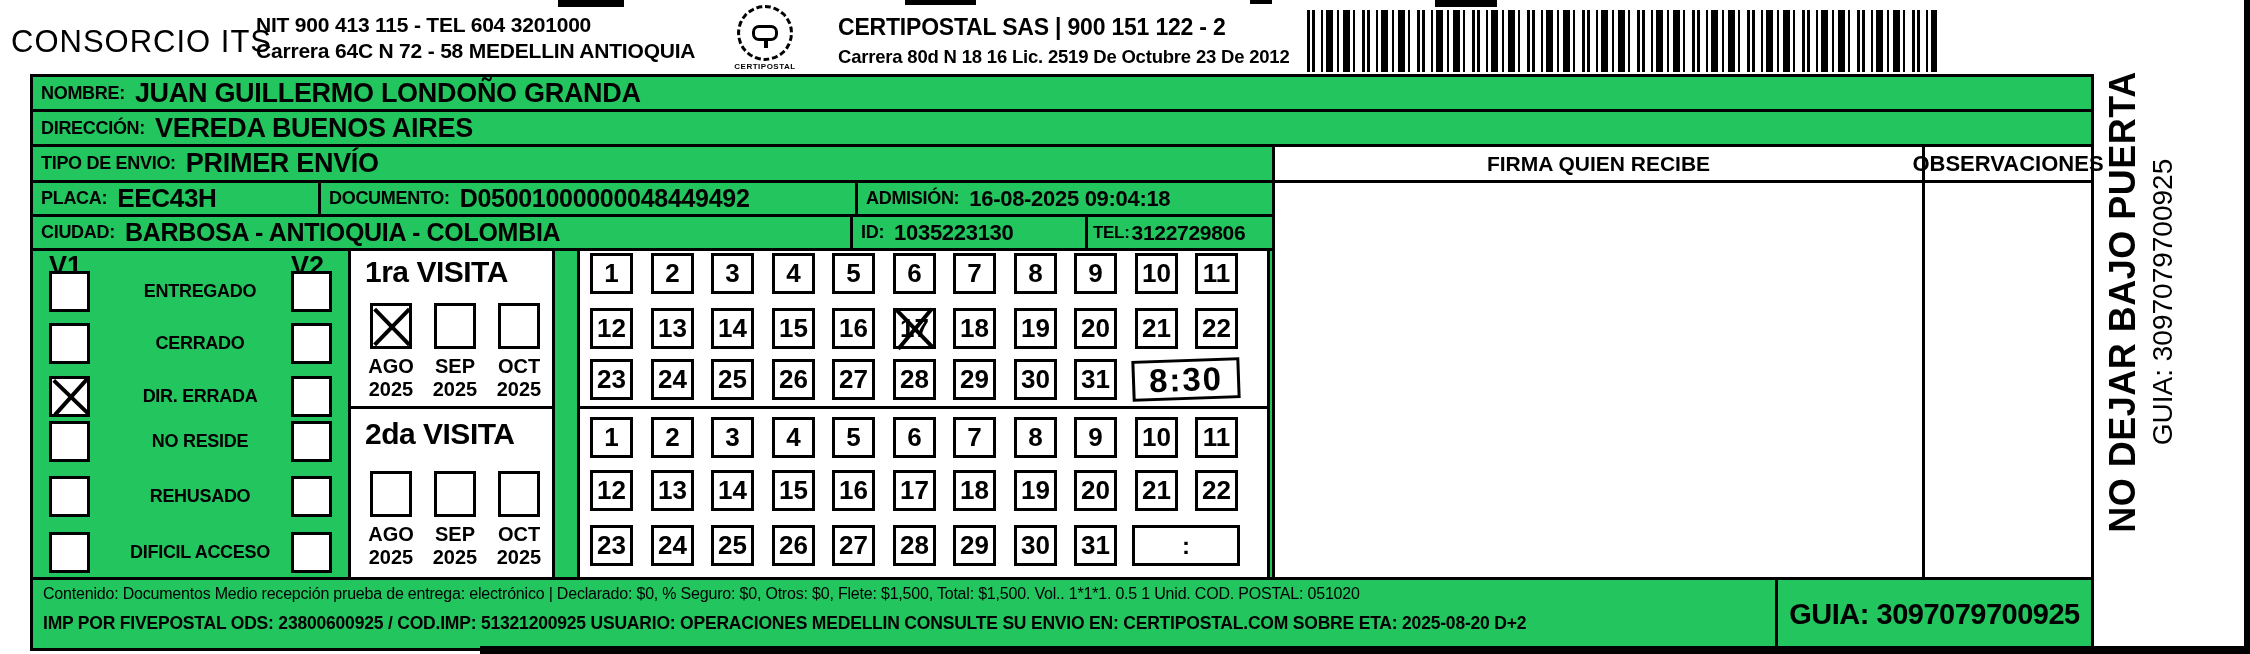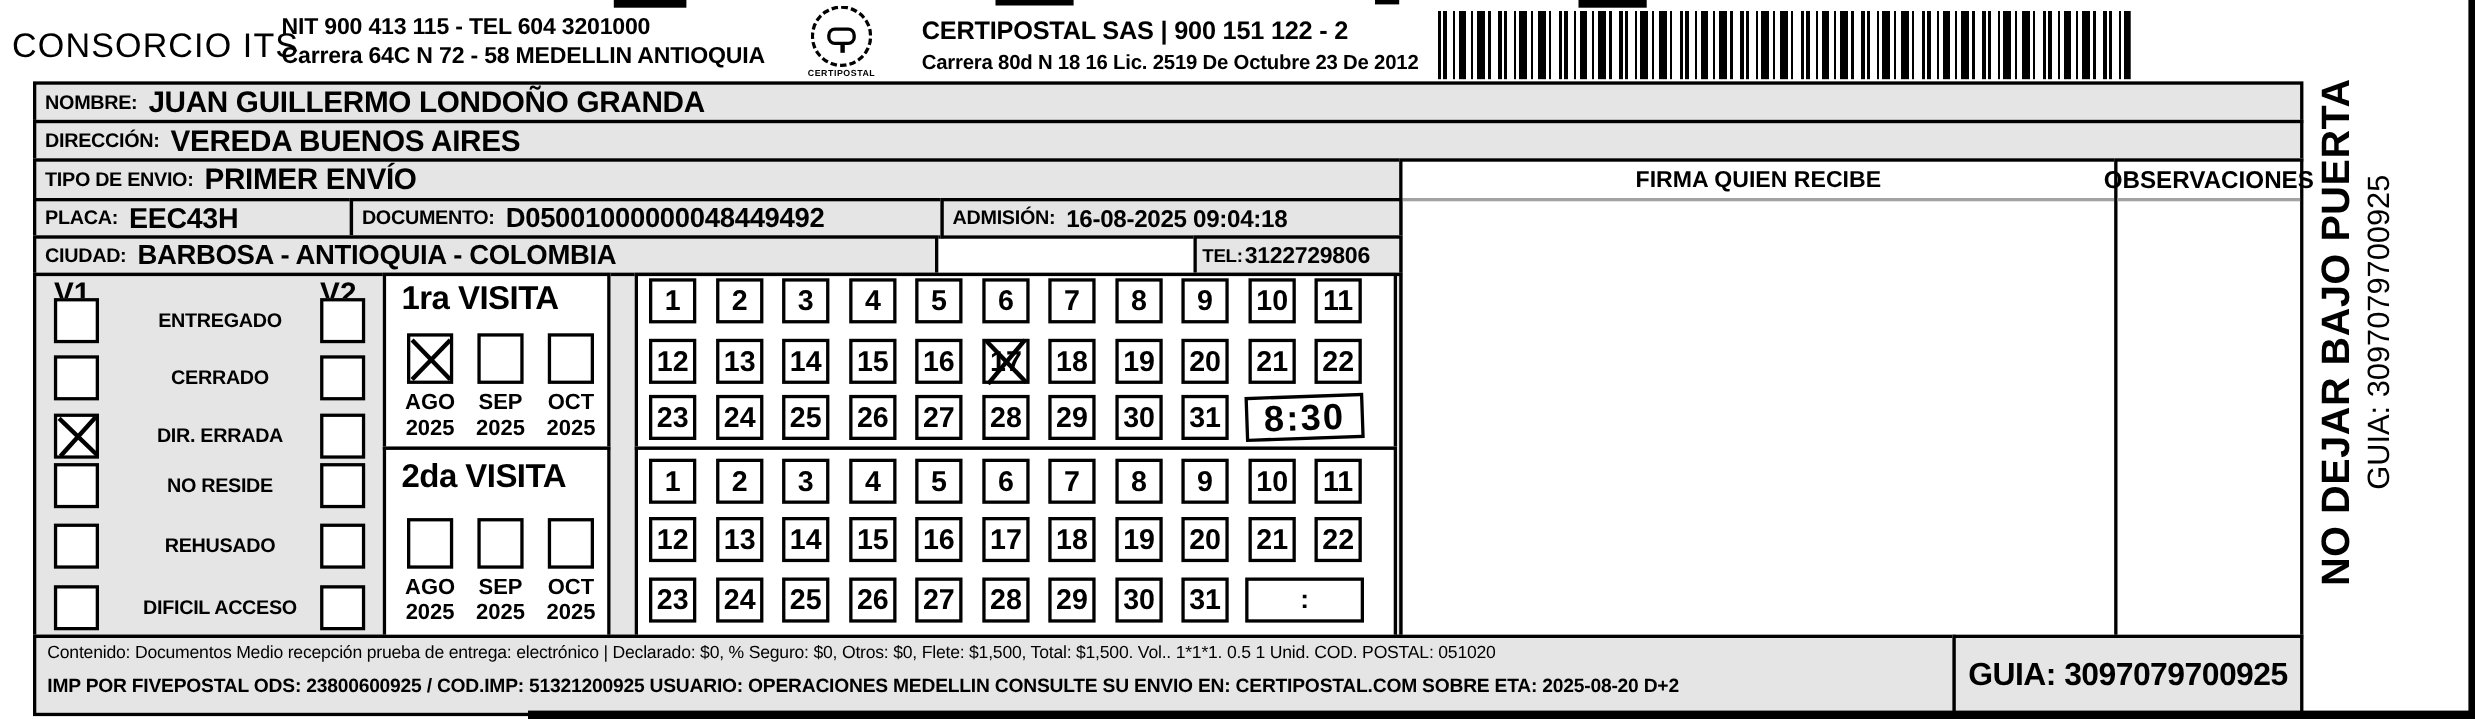--- a/index.html
+++ b/index.html
@@ -2,21 +2,21 @@
 <html><head>
 <meta charset="utf-8">
 <style>
   * { margin:0; padding:0; box-sizing:border-box; }
   html,body { background:#e8e8e8; }
   .sheet {
     position:relative; width:2250px; height:654px; background:#fff;
     font-family:"Liberation Sans", sans-serif; color:#000; overflow:hidden;
   }
   .abs { position:absolute; }
-  .bx { position:absolute; border:3px solid #000; background:#e5e5e5; }
+  .bx { position:absolute; border:3px solid #000; background:#22c55e; }
   
   .company { left:11px; top:24px; font-size:31px; font-weight:400; letter-spacing:1px; }
   .nitblock { left:256px; top:12px; font-size:21px; font-weight:700; line-height:26px; letter-spacing:-0.2px; }
   .logo { left:737px; top:5px; width:56px; height:56px; border:3px dashed #000; border-radius:50%;
           display:flex; align-items:center; justify-content:center; }
   .logo-inner { width:26px; height:16px; border:3px solid #000; border-radius:7px; position:relative; }
   .logo-inner::after { content:""; position:absolute; left:9px; top:12px; width:4px; height:8px; background:#000; }
   .logo-cap { left:723px; top:62px; width:84px; text-align:center; font-size:8px; font-weight:700; letter-spacing:0.5px; }
   .certiblock { left:838px; top:14px; }
   .certi1 { font-size:23px; font-weight:700; letter-spacing:-0.2px; }
@@ -26,21 +26,21 @@
       #000 0 3px, #fff 3px 5px, #000 5px 8px, #fff 8px 14px,
       #000 14px 16px, #fff 16px 19px, #000 19px 26px, #fff 26px 30px,
       #000 30px 32px, #fff 32px 36px, #000 36px 43px, #fff 43px 46px,
       #000 46px 48px, #fff 48px 55px); }
   
   .rowbox { display:flex; align-items:center; padding-left:8px; overflow:hidden; white-space:nowrap; }
   .lab { font-size:18px; font-weight:700; margin-right:10px; letter-spacing:-0.3px; }
   .val { font-size:27px; font-weight:700; letter-spacing:-0.3px; }
   .val.sm { font-size:22px; }
   .colbox { border:3px solid #000; position:absolute; background:#fff; }
-  .colhdr { height:36px; border-bottom:3px solid #a3a3a3; display:flex; align-items:center; justify-content:center;
+  .colhdr { height:36px; border-bottom:3px solid #000000; display:flex; align-items:center; justify-content:center;
             font-weight:700; }
   
   .vlabel { font-size:27px; font-weight:700; }
   .srow { position:absolute; left:0; width:321px; height:41px; }
   .cb { position:absolute; width:41px; height:41px; border:3px solid #000; background:#fff; }
   .cb.x::before, .cb.x::after { content:""; position:absolute; left:-5px; top:16px; width:48px; height:4px; background:#000; }
   .cb.x::before { transform:rotate(44deg); }
   .cb.x::after  { transform:rotate(-48deg); }
   .slab { position:absolute; left:69px; width:196px; text-align:center; line-height:41px;
           font-size:18px; font-weight:700; letter-spacing:-0.3px; }
@@ -124,20 +124,24 @@
     <span class="val" style="font-size:25px;">D05001000000048449492</span>
   </div>
   <div class="bx rowbox" style="left:855px; top:180px; width:420px; height:37px;">
     <span class="lab">ADMISIÓN:</span>
     <span class="val sm">16-08-2025 09:04:18</span>
   </div>
 
   <div class="bx rowbox" style="left:30px; top:214px; width:823px; height:37px;">
     <span class="lab">CIUDAD:</span>
     <span class="val" style="font-size:25px;">BARBOSA - ANTIOQUIA - COLOMBIA</span>
+  </div>
+  <div class="bx rowbox" style="left:850px; top:214px; width:238px; height:37px;">
+    <span class="lab">ID:</span>
+    <span class="val sm">1035223130</span>
   </div>
   <div class="bx rowbox" style="left:1085px; top:214px; width:190px; height:37px; padding-left:5px;">
     <span class="lab" style="margin-right:2px; font-size:17px;">TEL:</span>
     <span class="val" style="font-size:21px;">3122729806</span>
   </div>
 
   <div class="bx" style="left:30px; top:248px; width:1245px; height:332px;">
 
     <div class="abs vlabel" style="left:16px; top:0;">V1</div>
     <div class="abs vlabel" style="left:258px; top:0;">V2</div>

